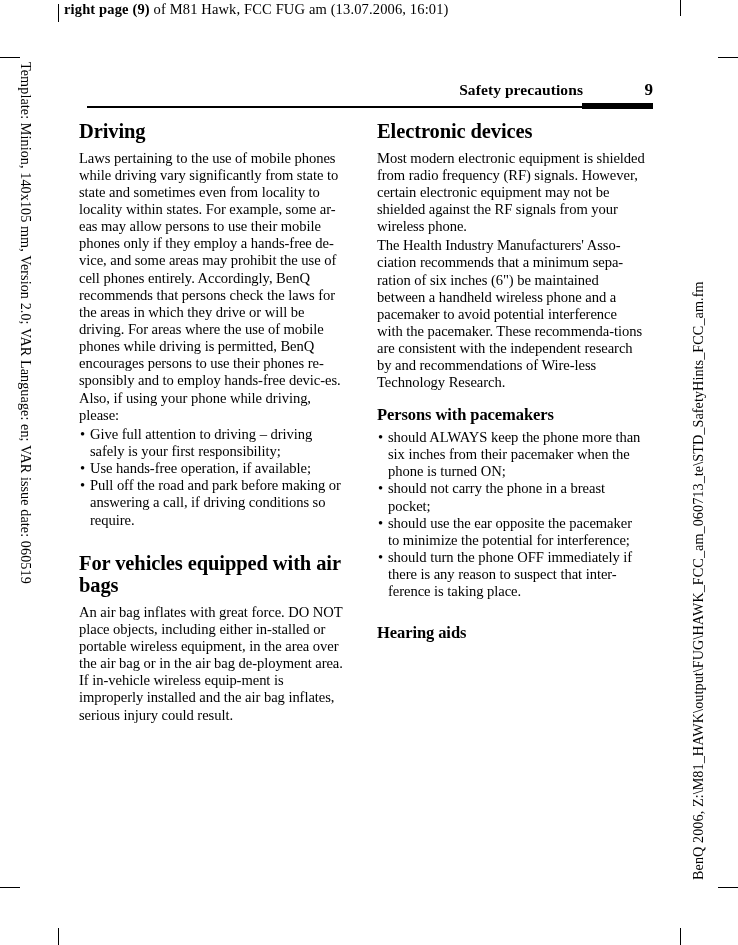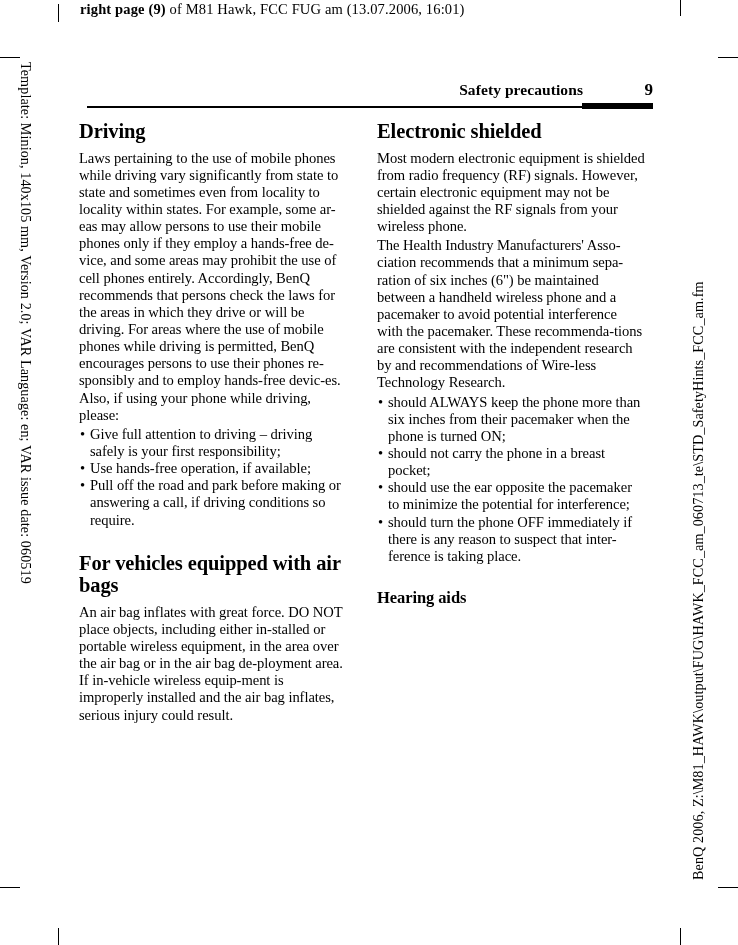--- a/index.html
+++ b/index.html
@@ -36,21 +36,20 @@
   #crop-bot-right  { left: 680px; top: 928px; height: 17px; width: 1px; }
 
   
   #slug-line {
     position: absolute;
     left: 64px;
     top: 1px;
     font-size: 14.5px;
     letter-spacing: 0.01em;
     white-space: nowrap;
-    margin-left: 16px;
   }
   #slug-line .bold { font-weight: bold; }
   #file-slug-wrap {
     position: absolute;
     left: 707px;
     top: 180px;
     height: 700px;
     width: 20px;
   }
   #file-slug-inner {
@@ -216,25 +215,26 @@
       <li><span class="bullet-dot">•</span><span>Give full attention to driving – driving safely is your first responsibility;</span></li>
       <li><span class="bullet-dot">•</span><span>Use hands-free operation, if available;</span></li>
       <li><span class="bullet-dot">•</span><span>Pull off the road and park before making or answering a call, if driving conditions so require.</span></li>
     </ul>
 
     <h1 class="section-title" style="margin-top:23px;">For vehicles equipped with air bags</h1>
     <p class="body-text">An air bag inflates with great force. DO NOT place objects, including either in-stalled or portable wireless equipment, in the area over the air bag or in the air bag de-ployment area. If in-vehicle wireless equip-ment is improperly installed and the air bag inflates, serious injury could result.</p>
   </div>
 
   <div class="column">
-    <h1 class="section-title tight">Electronic shielded</h1>
+    <h1 class="section-title tight">Electronic devices</h1>
     <p class="body-text">Most modern electronic equipment is shielded from radio frequency (RF) signals. However, certain electronic equipment may not be shielded against the RF signals from your wireless phone.</p>
 
     <p class="body-text">The Health Industry Manufacturers' Asso-ciation recommends that a minimum sepa-ration of six inches (6") be maintained between a handheld wireless phone and a pacemaker to avoid potential interference with the pacemaker. These recommenda-tions are consistent with the independent research by and recommendations of Wire-less Technology Research.</p>
 
+    <h2 class="sub-title">Persons with pacemakers</h2>
     <ul class="bullets">
       <li><span class="bullet-dot">•</span><span>should ALWAYS keep the phone more than six inches from their pacemaker when the phone is turned ON;</span></li>
       <li><span class="bullet-dot">•</span><span>should not carry the phone in a breast pocket;</span></li>
       <li><span class="bullet-dot">•</span><span>should use the ear opposite the pacemaker to minimize the potential for interference;</span></li>
       <li><span class="bullet-dot">•</span><span>should turn the phone OFF immediately if there is any reason to suspect that inter-ference is taking place.</span></li>
     </ul>
 
     <h2 class="sub-title" style="margin-top:24px;">Hearing aids</h2>
   </div>
 

